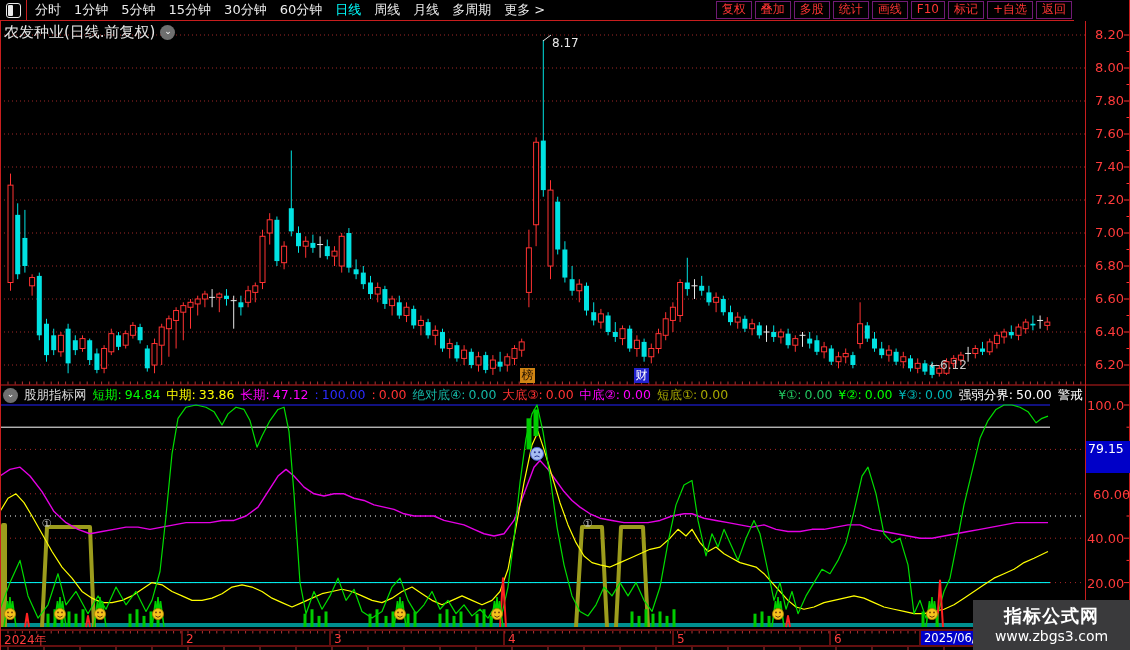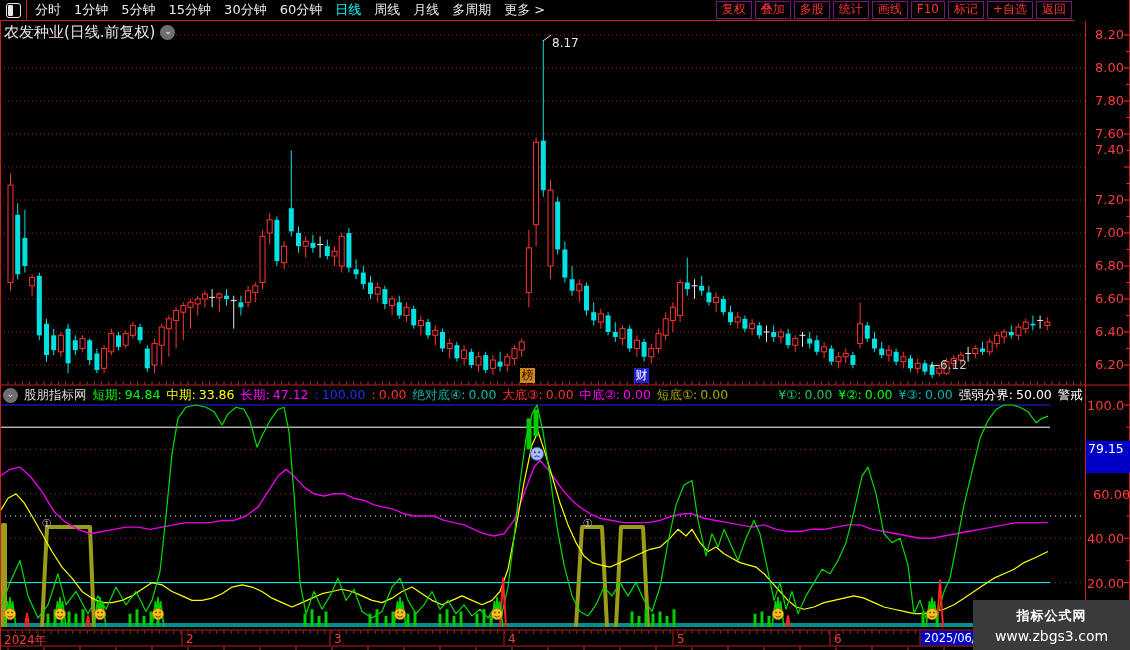--- a/index.html
+++ b/index.html
@@ -34,21 +34,21 @@
   
   .date-label{position:absolute;top:632px;color:#ff3b3b;font-size:12px;z-index:4;white-space:nowrap;}
   .date-box{position:absolute;left:921px;top:631px;height:14px;background:#0000c8;color:#fff;font-size:11.5px;
             line-height:14px;padding:0 3px;z-index:4;white-space:nowrap;}
   
   .ann{position:absolute;font-size:12px;z-index:4;white-space:nowrap;}
   .badge{position:absolute;width:15px;height:15px;font-size:12px;line-height:15px;text-align:center;z-index:4;}
   
   .watermark{position:absolute;left:973px;top:600px;width:157px;height:50px;background:#3a3a3c;z-index:9;
              display:flex;flex-direction:column;justify-content:center;align-items:center;color:#fff;}
-  .wm1{font-size:13px;font-weight:bold;letter-spacing:1px;line-height:22px;}
+  .wm1{font-size:18px;font-weight:bold;letter-spacing:1px;line-height:22px;}
   .wm2{font-size:14px;line-height:18px;}
 </style>
 </head>
 <body>
 
 <div class="screen">
 
   <svg id="chart-svg" width="1130" height="650">
       <line x1="0" y1="35" x2="1085" y2="35" stroke="#a02828" stroke-width="1" stroke-dasharray="1,3"></line>
       <line x1="0" y1="67.99999999999989" x2="1085" y2="67.99999999999989" stroke="#a02828" stroke-width="1" stroke-dasharray="1,3"></line>
@@ -873,21 +873,21 @@
   <div class="chart-title">
     <span>农发种业(日线.前复权)</span>
     <span class="chev">⌄</span>
   </div>
 
   <div id="main-axis">
       <div class="ax-label" style="top: 27px;">8.20</div>
       <div class="ax-label" style="top: 60px;">8.00</div>
       <div class="ax-label" style="top: 93px;">7.80</div>
       <div class="ax-label" style="top: 126px;">7.60</div>
-      <div class="ax-label" style="top: 142px;">7.40</div>
+      <div class="ax-label" style="top: 159px;">7.40</div>
       <div class="ax-label" style="top: 192px;">7.20</div>
       <div class="ax-label" style="top: 225px;">7.00</div>
       <div class="ax-label" style="top: 258px;">6.80</div>
       <div class="ax-label" style="top: 291px;">6.60</div>
       <div class="ax-label" style="top: 324px;">6.40</div>
       <div class="ax-label" style="top: 357px;">6.20</div>
     </div>
 
   <div class="sub-hd">
     <span class="chev">⌄</span>

